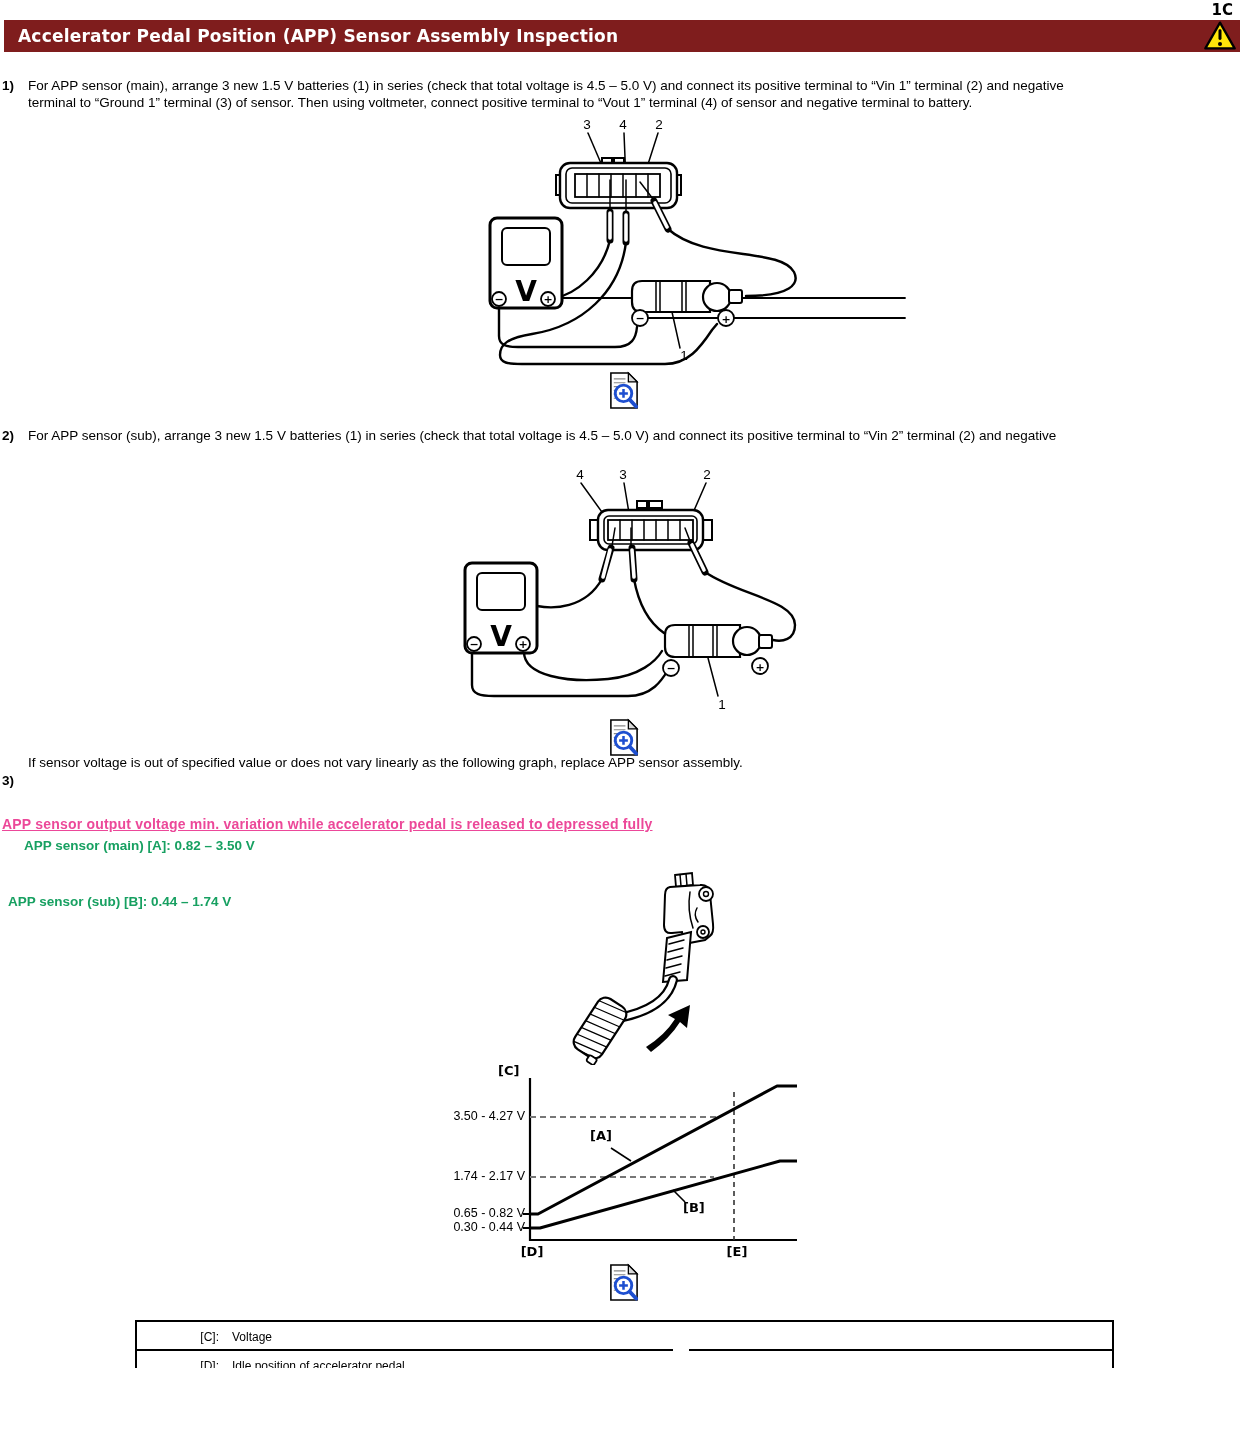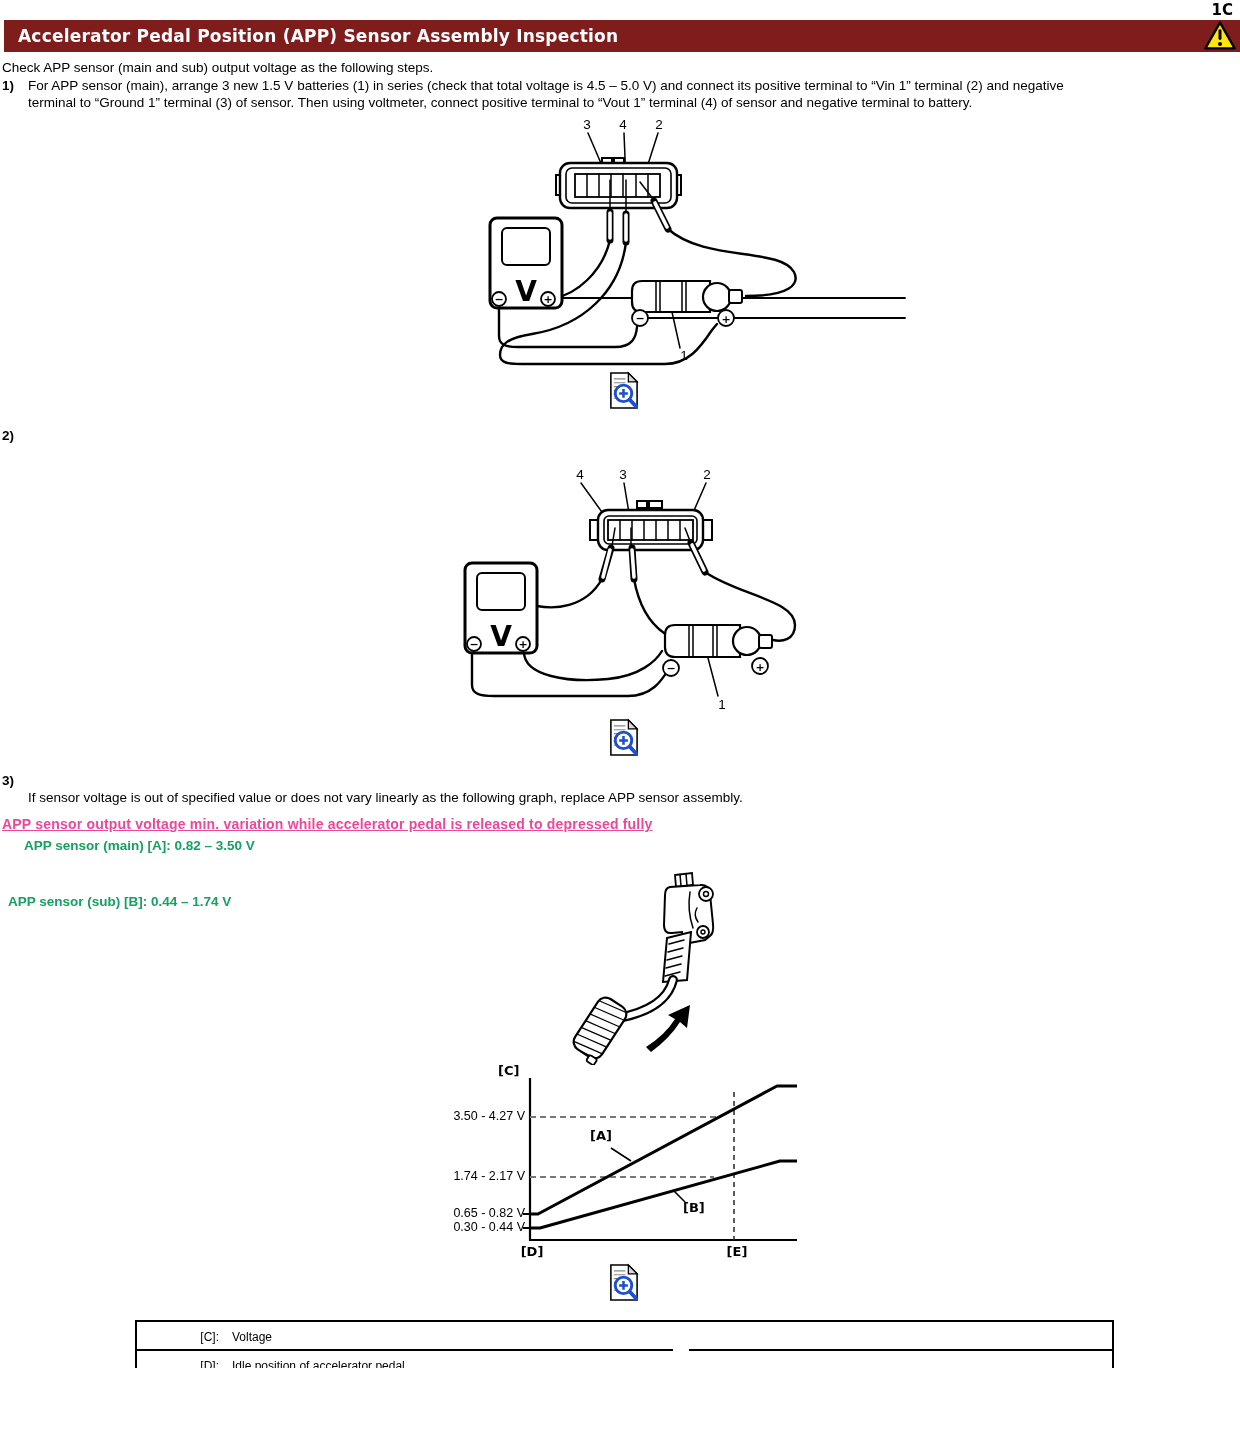--- a/index.html
+++ b/index.html
@@ -46,21 +46,20 @@
     <span class="header-title">Accelerator Pedal Position (APP) Sensor Assembly Inspection</span>
     <span class="warn-icon">
       <svg width="32" height="29" viewBox="0 0 36 32">
         <path d="M18,1.5 L34.5,30.5 L1.5,30.5 Z" fill="#ffe60a" stroke="#000" stroke-width="2.6" stroke-linejoin="round"></path>
         <rect x="16.3" y="9" width="3.4" height="12" rx="1.6" fill="#000"></rect>
         <circle cx="18" cy="25.6" r="2.3" fill="#000"></circle>
       </svg>
     </span>
   </div>
 
-  <div class="abs body-text" style="left:2px;top:59px">Check APP sensor (main and sub) output voltage as the following steps.</div>
 
   <div class="abs body-text step-num" style="left:2px;top:77px">1)</div>
   <div class="abs body-text" style="left:28px;top:77px">For APP sensor (main), arrange 3 new 1.5 V batteries (1) in series (check that total voltage is 4.5 – 5.0 V) and connect its positive terminal to “Vin 1” terminal (2) and negative</div>
   <div class="abs body-text" style="left:28px;top:94px">terminal to “Ground 1” terminal (3) of sensor. Then using voltmeter, connect positive terminal to “Vout 1” terminal (4) of sensor and negative terminal to battery.</div>
 
   <svg class="abs" style="left:460px;top:112px" width="460" height="260" viewBox="0 0 460 260">
 
     <path class="lw1" d="M128,21 L149,70"></path>
     <path class="lw1" d="M164,21 L166,70"></path>
     <path class="lw1" d="M198,21 L182,71"></path>
@@ -129,20 +128,21 @@
       <path d="M4,2 L22,2 L31,11 L31,38 L4,38 Z" fill="#fff" stroke="#000" stroke-width="1.6"></path>
       <path d="M22,2 L22,11 L31,11 Z" fill="#d8d8d8" stroke="#000" stroke-width="1.3"></path>
       <path d="M7,8 H19 M7,12 H19 M7,16 H17 M7,20 H12 M7,24 H11 M7,28 H11" stroke="#888" stroke-width="1.2"></path>
       <circle cx="17" cy="23" r="8.5" fill="#fff" fill-opacity="0.85" stroke="#1e4fd0" stroke-width="3"></circle>
       <path d="M17,18.5 V27.5 M12.5,23 H21.5" stroke="#1e4fd0" stroke-width="2.6"></path>
       <path d="M23.5,29.5 L30,36.5" stroke="#1e4fd0" stroke-width="4" stroke-linecap="round"></path>
     </svg>
   </span>
 
   <div class="abs body-text step-num" style="left:2px;top:427px">2)</div>
+  <div class="abs body-text" style="left:28px;top:427px">For APP sensor (sub), arrange 3 new 1.5 V batteries (1) in series (check that total voltage is 4.5 – 5.0 V) and connect its positive terminal to “Vin 2” terminal (2) and negative</div>
 
   <svg class="abs" style="left:450px;top:462px" width="460" height="255" viewBox="0 0 460 255">
     <path class="lw1" d="M131,21 L162,64"></path>
     <path class="lw1" d="M174,21 L181,63"></path>
     <path class="lw1" d="M256,21 L239,60"></path>
     <g>
       <rect class="box" x="140" y="58" width="10" height="20" stroke-width="2"></rect>
       <rect class="box" x="252" y="58" width="10" height="20" stroke-width="2"></rect>
       <rect class="box" x="187" y="39" width="10" height="7" stroke-width="2"></rect>
       <rect class="box" x="199" y="39" width="13" height="7" stroke-width="2"></rect>
@@ -198,21 +198,21 @@
       <path d="M4,2 L22,2 L31,11 L31,38 L4,38 Z" fill="#fff" stroke="#000" stroke-width="1.6"></path>
       <path d="M22,2 L22,11 L31,11 Z" fill="#d8d8d8" stroke="#000" stroke-width="1.3"></path>
       <path d="M7,8 H19 M7,12 H19 M7,16 H17 M7,20 H12 M7,24 H11 M7,28 H11" stroke="#888" stroke-width="1.2"></path>
       <circle cx="17" cy="23" r="8.5" fill="#fff" fill-opacity="0.85" stroke="#1e4fd0" stroke-width="3"></circle>
       <path d="M17,18.5 V27.5 M12.5,23 H21.5" stroke="#1e4fd0" stroke-width="2.6"></path>
       <path d="M23.5,29.5 L30,36.5" stroke="#1e4fd0" stroke-width="4" stroke-linecap="round"></path>
     </svg>
   </span>
 
   <div class="abs body-text step-num" style="left:2px;top:772px">3)</div>
-  <div class="abs body-text" style="left:28px;top:789px">If sensor voltage is out of specified value or does not vary linearly as the following graph, replace APP sensor assembly.</div>
+  <div class="abs body-text" style="left:28px;top:754px">If sensor voltage is out of specified value or does not vary linearly as the following graph, replace APP sensor assembly.</div>
 
   <div class="abs spec-heading" style="left:2px;top:816px">APP sensor output voltage min. variation while accelerator pedal is released to depressed fully</div>
   <div class="abs spec-line" style="left:24px;top:838px">APP sensor (main) [A]: 0.82 – 3.50 V</div>
   <div class="abs spec-line" style="left:8px;top:894px">APP sensor (sub) [B]: 0.44 – 1.74 V</div>
 
   <svg class="abs" style="left:560px;top:870px" width="170" height="195" viewBox="0 0 170 195">
     <g>
       <path class="box" d="M115,5 L132,3 L133,15 L116,17 Z" stroke-width="1.8"></path>
       <path class="lw1" d="M120,4.5 L121,16 M126,4 L127,15.5"></path>
       <path class="box" d="M110,17 Q105,18 105,25 L104,55 Q104,64 112,63 L122,62 L124,74 L145,70 L150,66 Q154,63 153,54 L150,24 Q149,14 140,15 Z" stroke-width="2"></path>

